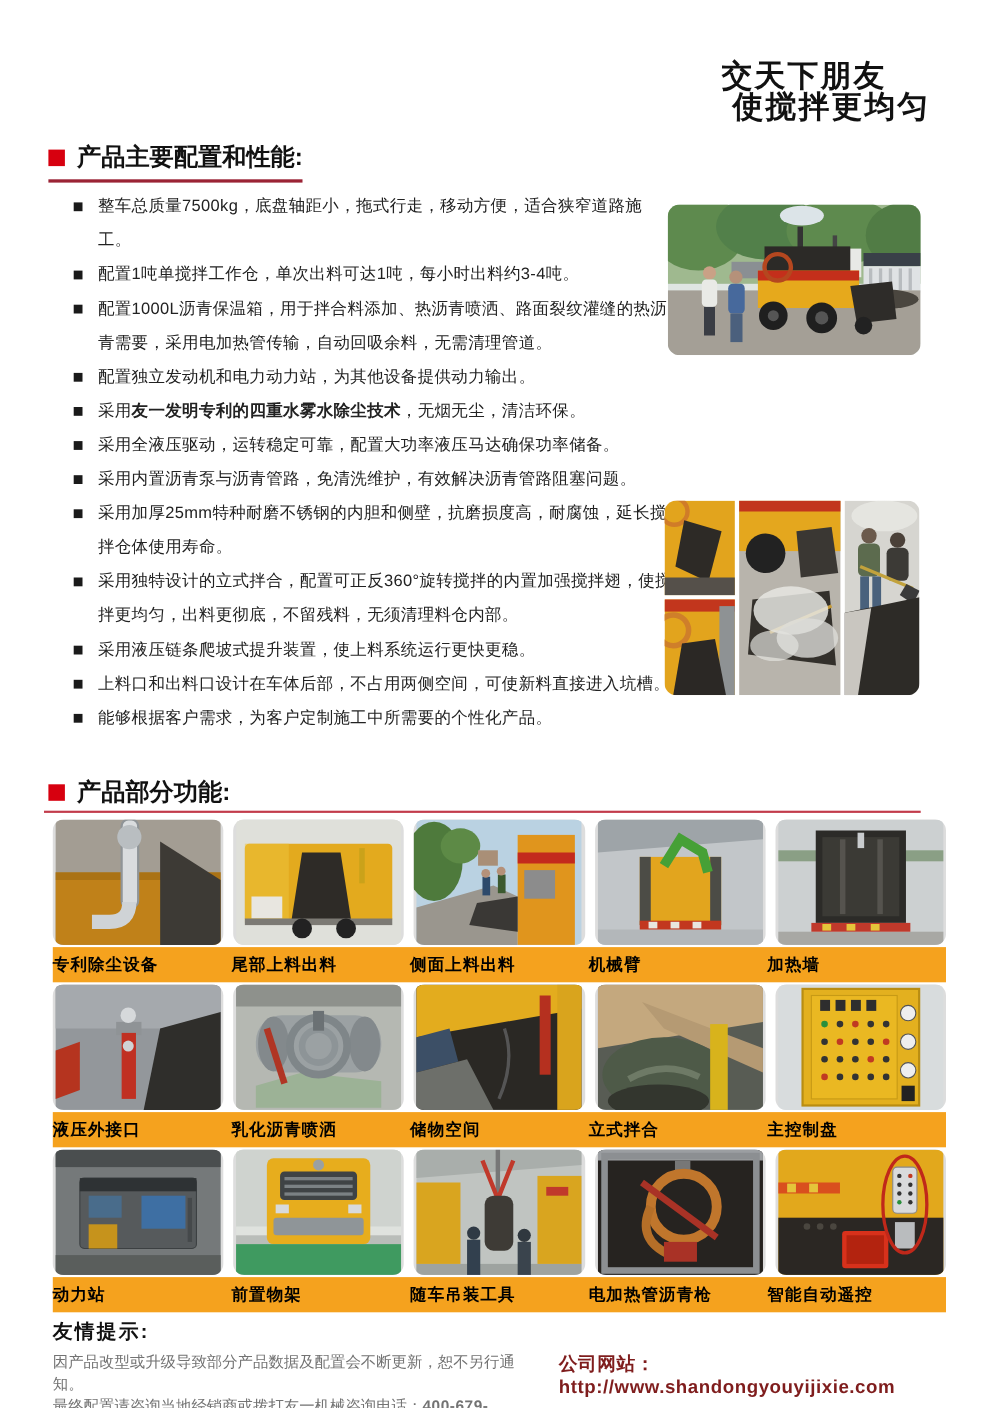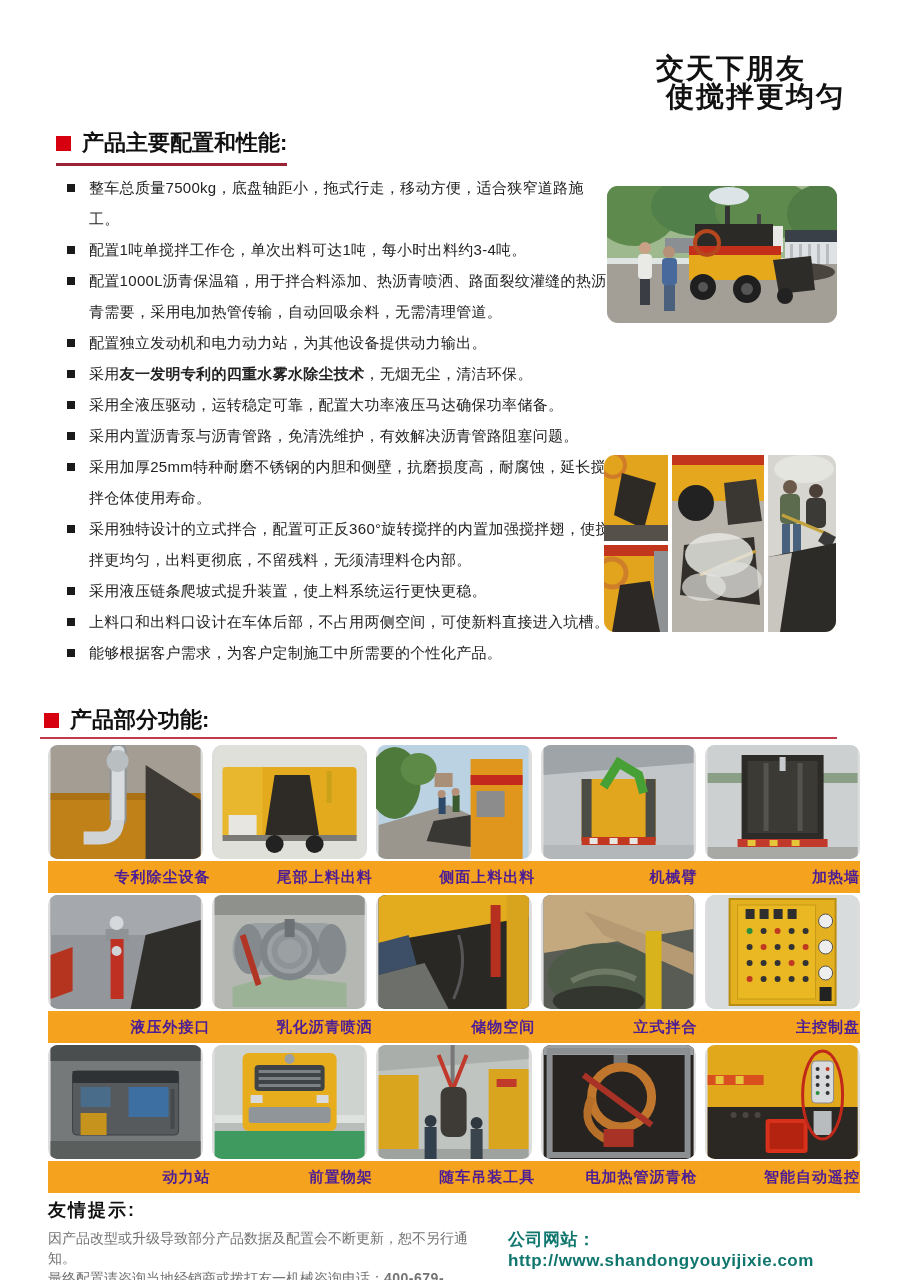--- a/index.html
+++ b/index.html
@@ -7,21 +7,21 @@
   body { font-family:"Liberation Sans", sans-serif; color:#1c1c1c; }
   .page { position:relative; width:898px; height:1280px; background:#ffffff; overflow:hidden; }
 
   
   .slogan { position:absolute; top:55px; right:52px; text-align:right; font-weight:bold; font-size:28px; letter-spacing:2px; color:#111; line-height:28px; }
   .slogan .l1 { margin-right:40px; }
 
   
   .sec-head { position:absolute; display:flex; align-items:center; gap:11px; font-size:22px; font-weight:bold; color:#111; }
   .sec-head .sq { width:15px; height:15px; background:#d7000f; flex:0 0 auto; }
-  .sec-head1 { top:128px; left:56px; border-bottom:3px solid #9b2335; padding-bottom:5px;justify-content:space-between; }
+  .sec-head1 { top:128px; left:44px; border-bottom:3px solid #9b2335; padding-bottom:5px;justify-content:space-between; }
   .sec-head2 { top:705px; left:44px; }
   .rule-red { position:absolute; top:737px; left:40px; width:797px; height:2px; background:#c23b4b; }
 
   
   .bullets { position:absolute; top:153px; left:66px; width:545px; font-size:15px; line-height:31px; color:#222; letter-spacing:0.3px;margin-top:19px; }
   .bullet { position:relative; padding-left:23px; }
   .bullet::before { content:""; position:absolute; left:1px; top:12px; width:8px; height:8px; background:#1a1a1a; }
   .bullet b { font-weight:bold; }
 
   
@@ -29,28 +29,28 @@
   .photo1 { top:186px; left:607px; width:230px; height:137px; }
   .photo2 { top:455px; left:604px; width:232px; height:177px; }
   .photo svg { display:block; width:100%; height:100%; }
 
   
   .grid { position:absolute; top:745px; left:48px; width:812px; }
   .img-row { display:grid; grid-template-columns:repeat(5,1fr); gap:9px; height:114px; margin-bottom:2px; }
   .tile { border-radius:10px; overflow:hidden; background:#ddd; }
   .tile svg { display:block; width:100%; height:100%; }
   .cap-row { display:grid; grid-template-columns:repeat(5,1fr); align-items:center; height:32px; background:#f5a21e; margin-bottom:2px; }
-  .cap-row span { text-align:right; font-size:15px; font-weight:bold; color:#4c1d95; letter-spacing:1px; }
+  .cap-row span { text-align:left; font-size:15px; font-weight:bold; color:#000000; letter-spacing:1px; }
 
   
   .notice { position:absolute; top:1198px; left:48px; width:430px; }
   .notice h3 { font-size:18px; font-weight:bold; letter-spacing:2px; margin-bottom:6px; color:#111; }
   .notice p { font-size:14px; line-height:20px; color:#737373; }
   .notice .phone { font-weight:bold; letter-spacing:0.5px; }
-  .website { position:absolute; top:1228px; left:508px; font-size:17px; font-weight:bold; color:#0f766e; letter-spacing:0.5px; }
+  .website { position:absolute; top:1228px; left:508px; font-size:17px; font-weight:bold; color:#7f1d1d; letter-spacing:0.5px; }
 </style>
 </head>
 <body>
 
 <div class="page">
 
   <div class="slogan">
     <div class="l1">交天下朋友</div>
     <div class="l2">使搅拌更均匀</div>
   </div>

